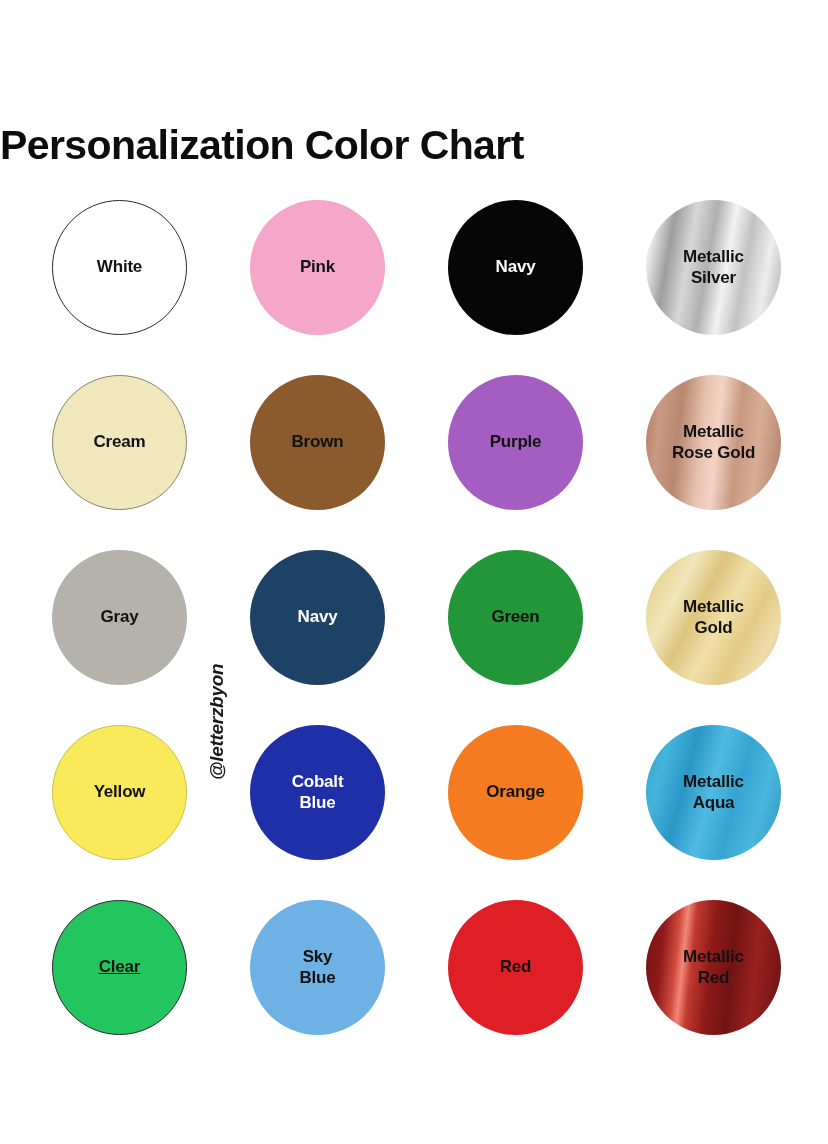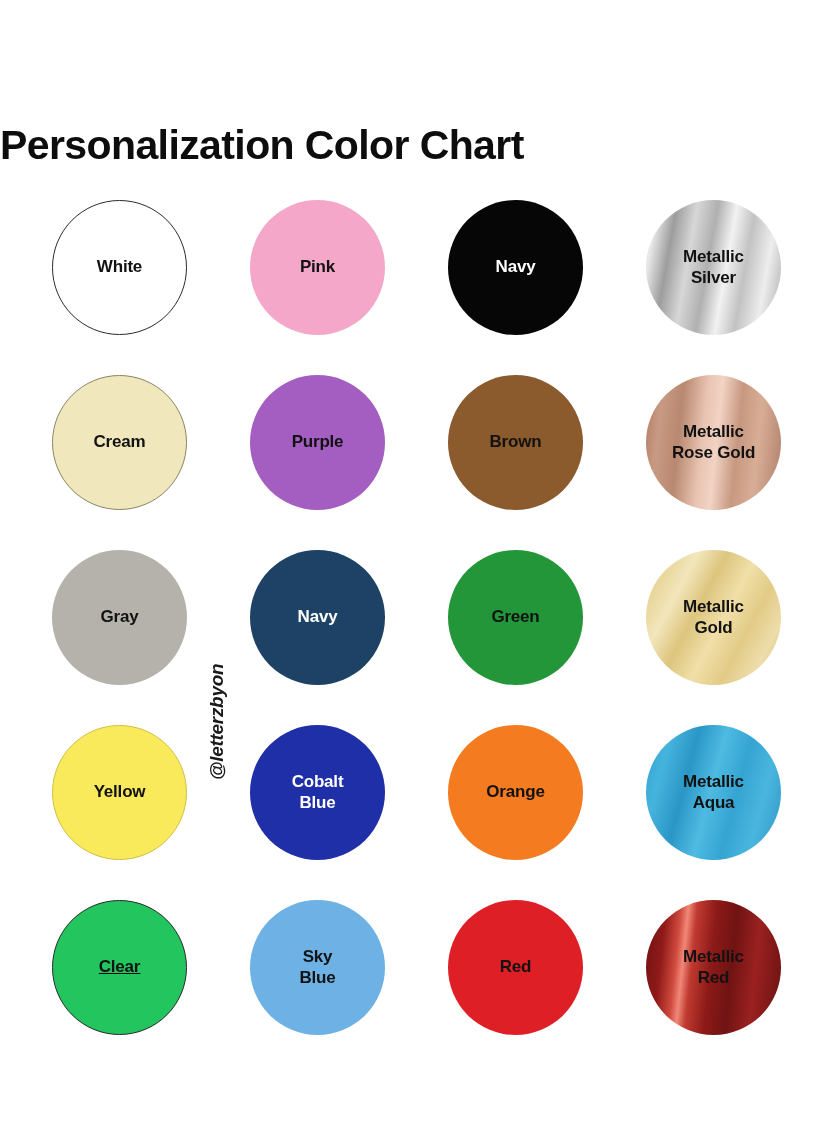--- a/index.html
+++ b/index.html
@@ -167,25 +167,25 @@
       <span class="swatch-label text-light">Navy</span>
     </div>
     <div class="swatch fill-silver">
       <span class="swatch-label text-dark">Metallic
 Silver</span>
     </div>
 
     <div class="swatch fill-cream">
       <span class="swatch-label text-dark">Cream</span>
     </div>
+    <div class="swatch fill-brown">
+      <span class="swatch-label text-dark">Brown</span>
+    </div>
     <div class="swatch fill-purple">
       <span class="swatch-label text-dark">Purple</span>
-    </div>
-    <div class="swatch fill-brown">
-      <span class="swatch-label text-dark">Brown</span>
     </div>
     <div class="swatch fill-rosegold">
       <span class="swatch-label text-dark">Metallic
 Rose Gold</span>
     </div>
 
     <div class="swatch fill-gray">
       <span class="swatch-label text-dark">Gray</span>
     </div>
     <div class="swatch fill-navy">

